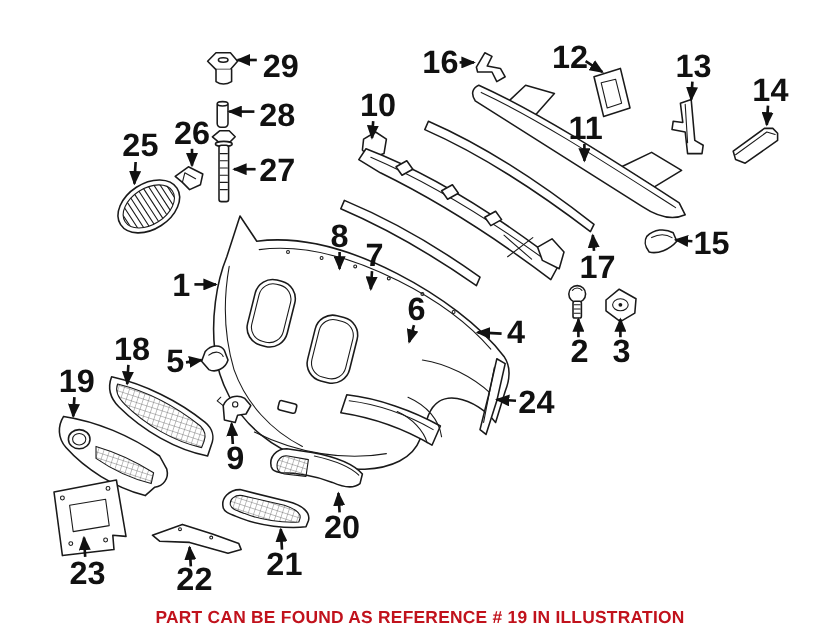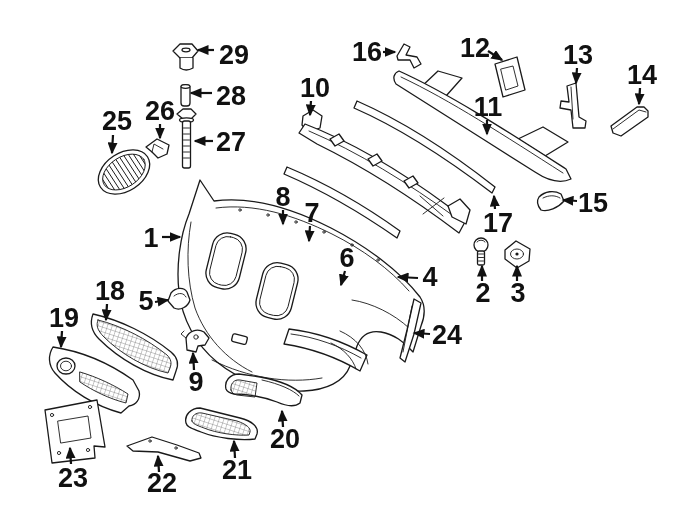--- a/index.html
+++ b/index.html
@@ -323,13 +323,14 @@
           <line x1="212" y1="93" x2="191" y2="93" class="leader" marker-end="url(#ah)"></line>
           <text x="231" y="105" text-anchor="middle" class="num">28</text>
         </g>
         <g>
           <line x1="214" y1="50" x2="198" y2="50" class="leader" marker-end="url(#ah)"></line>
           <text x="234" y="64" text-anchor="middle" class="num">29</text>
         </g>
       </g>
   </svg>
 
+  <div class="footnote">PART CAN BE FOUND AS REFERENCE # 19 IN ILLUSTRATION</div>
 </div>
 
 </body></html>

